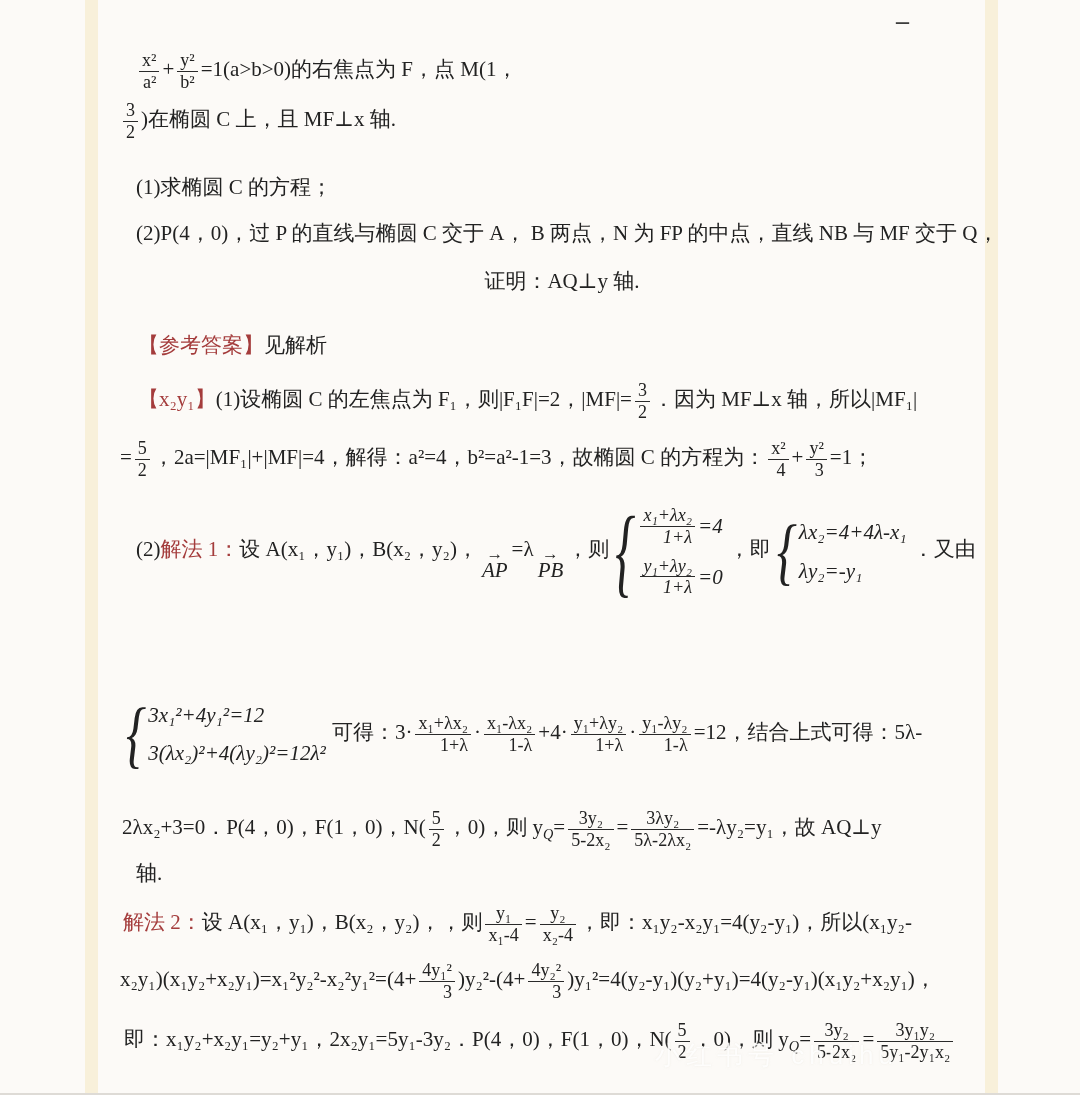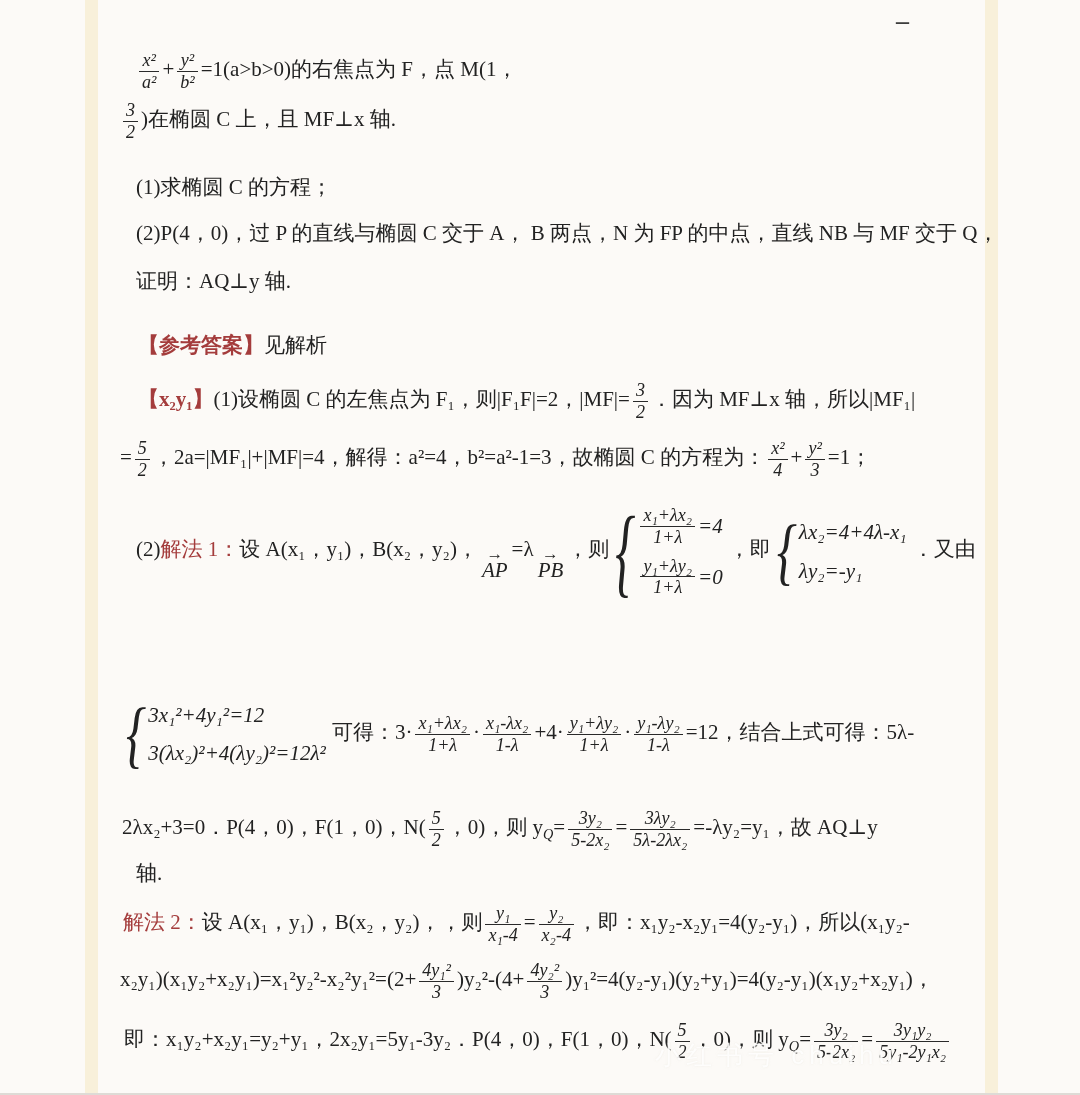--- a/index.html
+++ b/index.html
@@ -14,39 +14,39 @@
   .stripe-right{left:985px;}
   .corner-dash{position:absolute;top:6px;left:896px;font-size:26px;font-weight:bold;color:#3d3d3d;}
   .mline{
     position:absolute;left:120px;width:852px;
     font-size:21px;line-height:1.45;white-space:nowrap;
   }
   .l1{top:50px;padding-left:16px;}
   .l2{top:100px;}
   .l3{top:172px;padding-left:16px;}
   .l4{top:218px;padding-left:16px;}
-  .l5{top:266px;padding-left:16px;}
+  .l5{top:266px;padding-left:16px;text-align:center;}
   .l6{top:330px;padding-left:18px;}
   .l7{top:380px;padding-left:18px;}
   .l8{top:438px;}
   .l9{top:505px;padding-left:16px;}
   .l10{top:700px;}
   .l11{top:788px;padding-left:2px;margin-top:20px;}
   .l12{top:858px;padding-left:16px;}
   .l13{top:903px;padding-left:3px;}
   .l14{top:960px;}
   .l15{top:1020px;padding-left:4px;}
   .red{color:#a43c3c;}
-  .bold{font-weight:bold;}
+  .bold{font-weight:normal;}
   .fr{
     display:inline-block;vertical-align:middle;text-align:center;
-    font-size:0.86em;line-height:1.15;font-style:italic;margin:0 3px;
+    font-size:0.86em;line-height:1.15;margin:0 3px;
   }
   .fr .nu{display:block;padding:0 3px;}
-  .fr .de{display:block;border-top:1.5px solid #2a2a2a;padding:0 3px;}
+  .fr .de{display:block;border-top:1.5px solid #2a2a2a;padding:0 3px;text-align:right;}
   .vec{
     display:inline-flex;flex-direction:column;align-items:center;
     font-style:italic;vertical-align:-3px;margin:0 4px;line-height:1;
   }
   .vec .arr{font-size:0.8em;line-height:0.5;height:0.5em;}
   .vec .vb{line-height:1.05;}
   .sb{font-size:0.68em;font-style:italic;}
   .sys{display:inline-flex;align-items:center;vertical-align:middle;font-style:italic;margin:0 6px;}
   .sys .brace{font-size:2.4em;font-weight:300;line-height:1;display:inline-block;}
   .sys .rows{display:inline-flex;flex-direction:column;gap:8px;text-align:left;margin-left:2px;}
@@ -120,17 +120,17 @@
           </span>
           <span class="row">
             <span>3(λx₂)²+4(λy₂)²=12λ²</span>
           </span>
         </span>
       </span><span>可得：3·</span><span class="fr"><span class="nu">x₁+λx₂</span><span class="de">1+λ</span></span><span>·</span><span class="fr"><span class="nu">x₁-λx₂</span><span class="de">1-λ</span></span><span>+4·</span><span class="fr"><span class="nu">y₁+λy₂</span><span class="de">1+λ</span></span><span>·</span><span class="fr"><span class="nu">y₁-λy₂</span><span class="de">1-λ</span></span><span>=12，结合上式可得：5λ-</span></div>
   <div class="mline l11"><span>2λx₂+3=0．P(4，0)，F(1，0)，N(</span><span class="fr"><span class="nu">5</span><span class="de">2</span></span><span>，0)，则 y</span><sub class="sb">Q</sub><span>=</span><span class="fr"><span class="nu">3y₂</span><span class="de">5-2x₂</span></span><span>=</span><span class="fr"><span class="nu">3λy₂</span><span class="de">5λ-2λx₂</span></span><span>=-λy₂=y₁，故 AQ⊥y</span></div>
   <div class="mline l12"><span>轴.</span></div>
 
   <div class="mline l13"><span class="red">解法 2：</span><span>设 A(x₁，y₁)，B(x₂，y₂)，，则</span><span class="fr"><span class="nu">y₁</span><span class="de">x₁-4</span></span><span>=</span><span class="fr"><span class="nu">y₂</span><span class="de">x₂-4</span></span><span>，即：x₁y₂-x₂y₁=4(y₂-y₁)，所以(x₁y₂-</span></div>
-  <div class="mline l14"><span>x₂y₁)(x₁y₂+x₂y₁)=x₁²y₂²-x₂²y₁²=(2+</span><span class="fr"><span class="nu">4y₁²</span><span class="de">3</span></span><span>)y₂²-(4+</span><span class="fr"><span class="nu">4y₂²</span><span class="de">3</span></span><span>)y₁²=4(y₂-y₁)(y₂+y₁)=4(y₂-y₁)(x₁y₂+x₂y₁)，</span></div>
+  <div class="mline l14"><span>x₂y₁)(x₁y₂+x₂y₁)=x₁²y₂²-x₂²y₁²=(4+</span><span class="fr"><span class="nu">4y₁²</span><span class="de">3</span></span><span>)y₂²-(4+</span><span class="fr"><span class="nu">4y₂²</span><span class="de">3</span></span><span>)y₁²=4(y₂-y₁)(y₂+y₁)=4(y₂-y₁)(x₁y₂+x₂y₁)，</span></div>
   <div class="mline l15"><span>即：x₁y₂+x₂y₁=y₂+y₁，2x₂y₁=5y₁-3y₂．P(4，0)，F(1，0)，N(</span><span class="fr"><span class="nu">5</span><span class="de">2</span></span><span>，0)，则 y</span><sub class="sb">Q</sub><span>=</span><span class="fr"><span class="nu">3y₂</span><span class="de">5-2x₂</span></span><span>=</span><span class="fr"><span class="nu">3y₁y₂</span><span class="de">5y₁-2y₁x₂</span></span></div>
 
   <div class="watermark">小红书号 chuihu</div>
 </div>
 
 </body></html>

